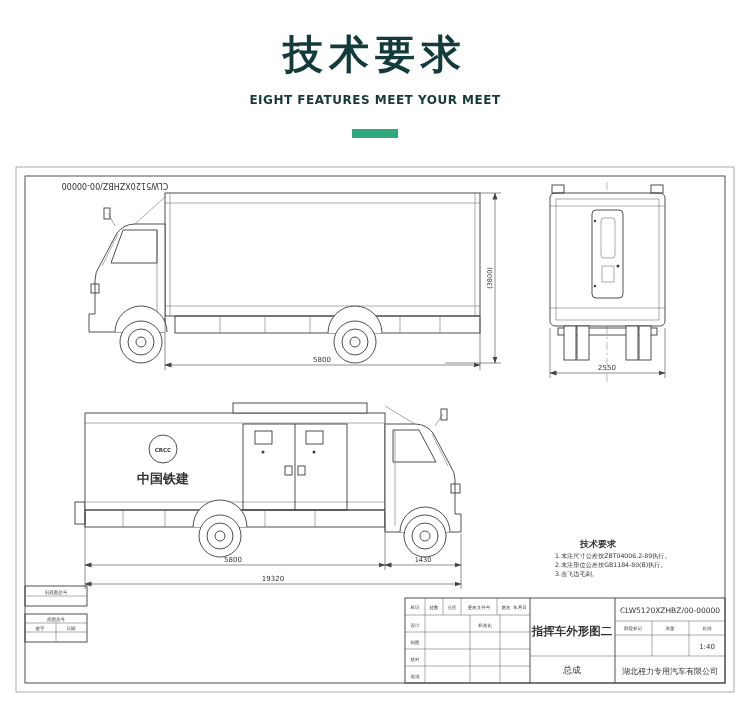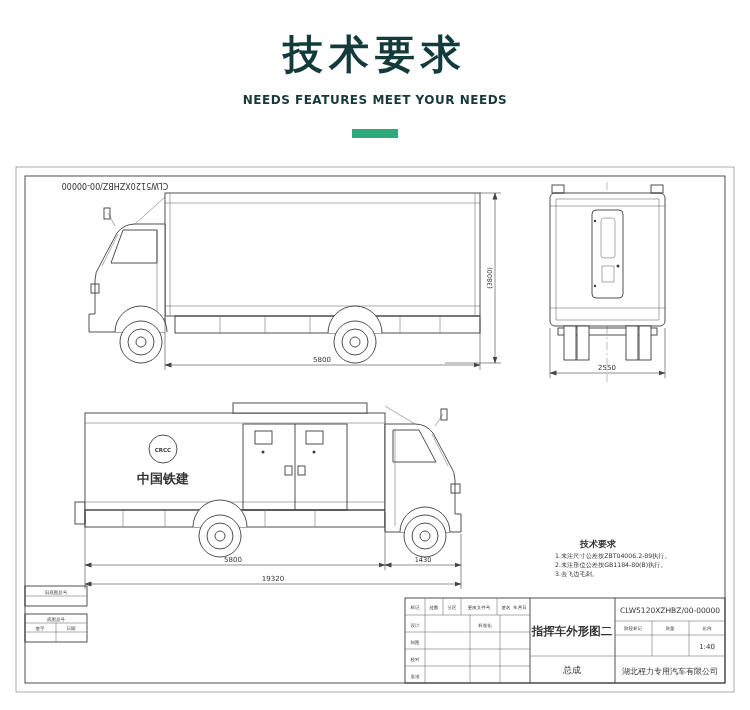--- a/index.html
+++ b/index.html
@@ -20,21 +20,21 @@
   .tiny{font-size:4.5px;fill:#444;}
   .cl{stroke:#777;stroke-width:.5;stroke-dasharray:8 3 2 3;fill:none;}
 </style>
 </head>
 <body>
 
 <div class="page">
 
   <header>
     <h1 class="title">技术要求</h1>
-    <div class="subtitle">NEEDS FEATURES MEET YOUR NEEDS</div>
+    <div class="subtitle">EIGHT FEATURES MEET YOUR MEET</div>
     <div class="accent-dash"></div>
   </header>
 
   <div class="sheet">
     <svg width="720" height="527" viewBox="0 0 720 527">
       <defs>
         <marker id="arr" markerUnits="userSpaceOnUse" markerWidth="7" markerHeight="7" refX="6.5" refY="3.5" orient="auto-start-reverse">
           <path d="M0,1 L7,3.5 L0,6 z" fill="#444"></path>
         </marker>
       </defs>

